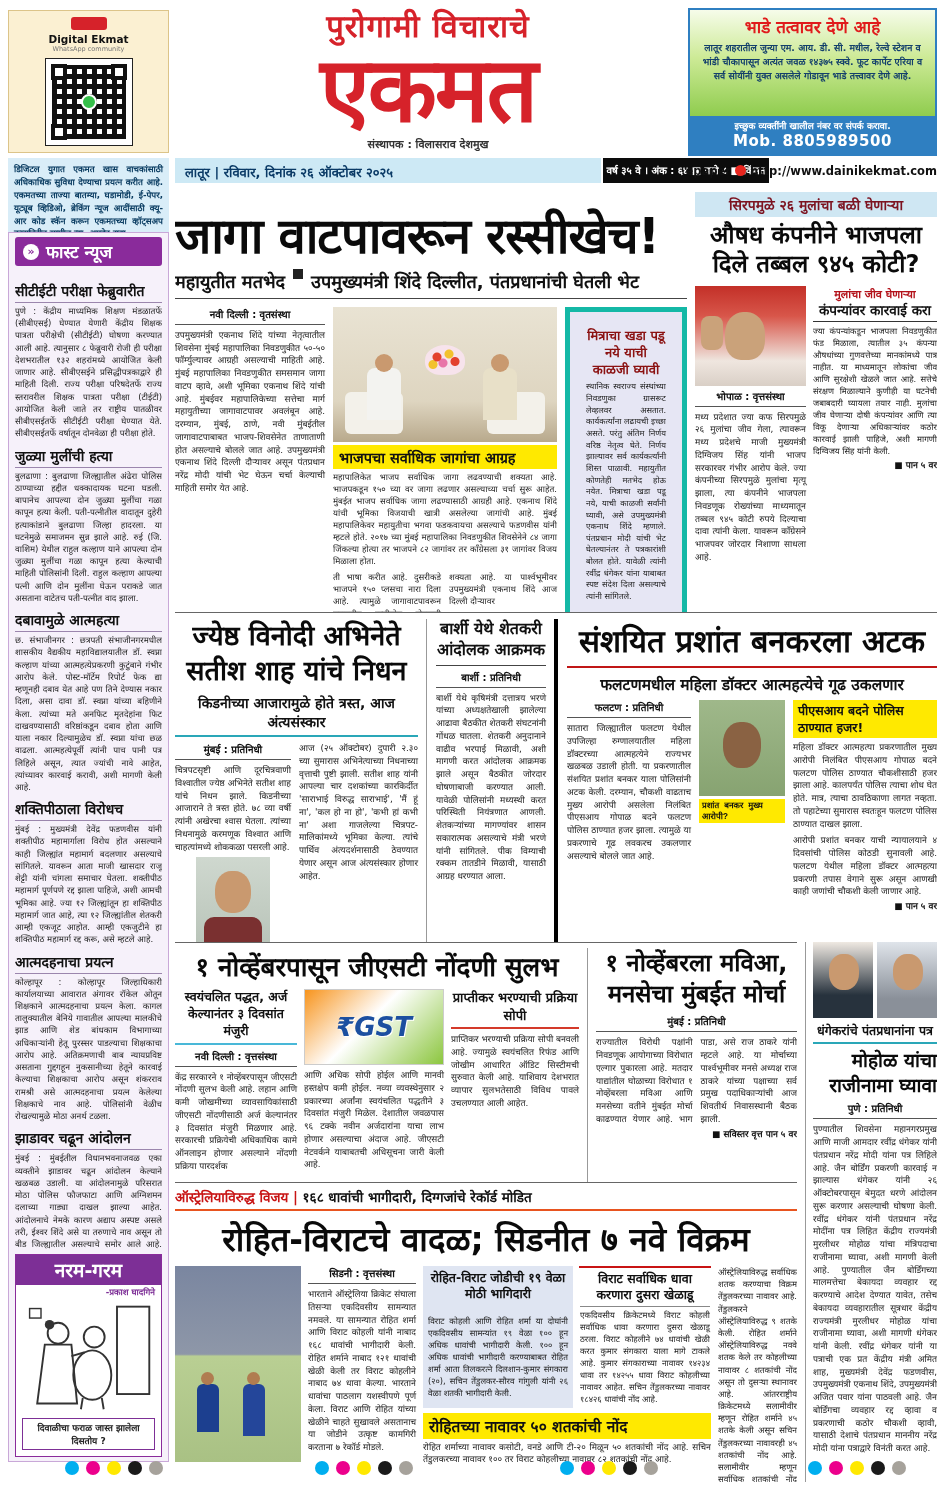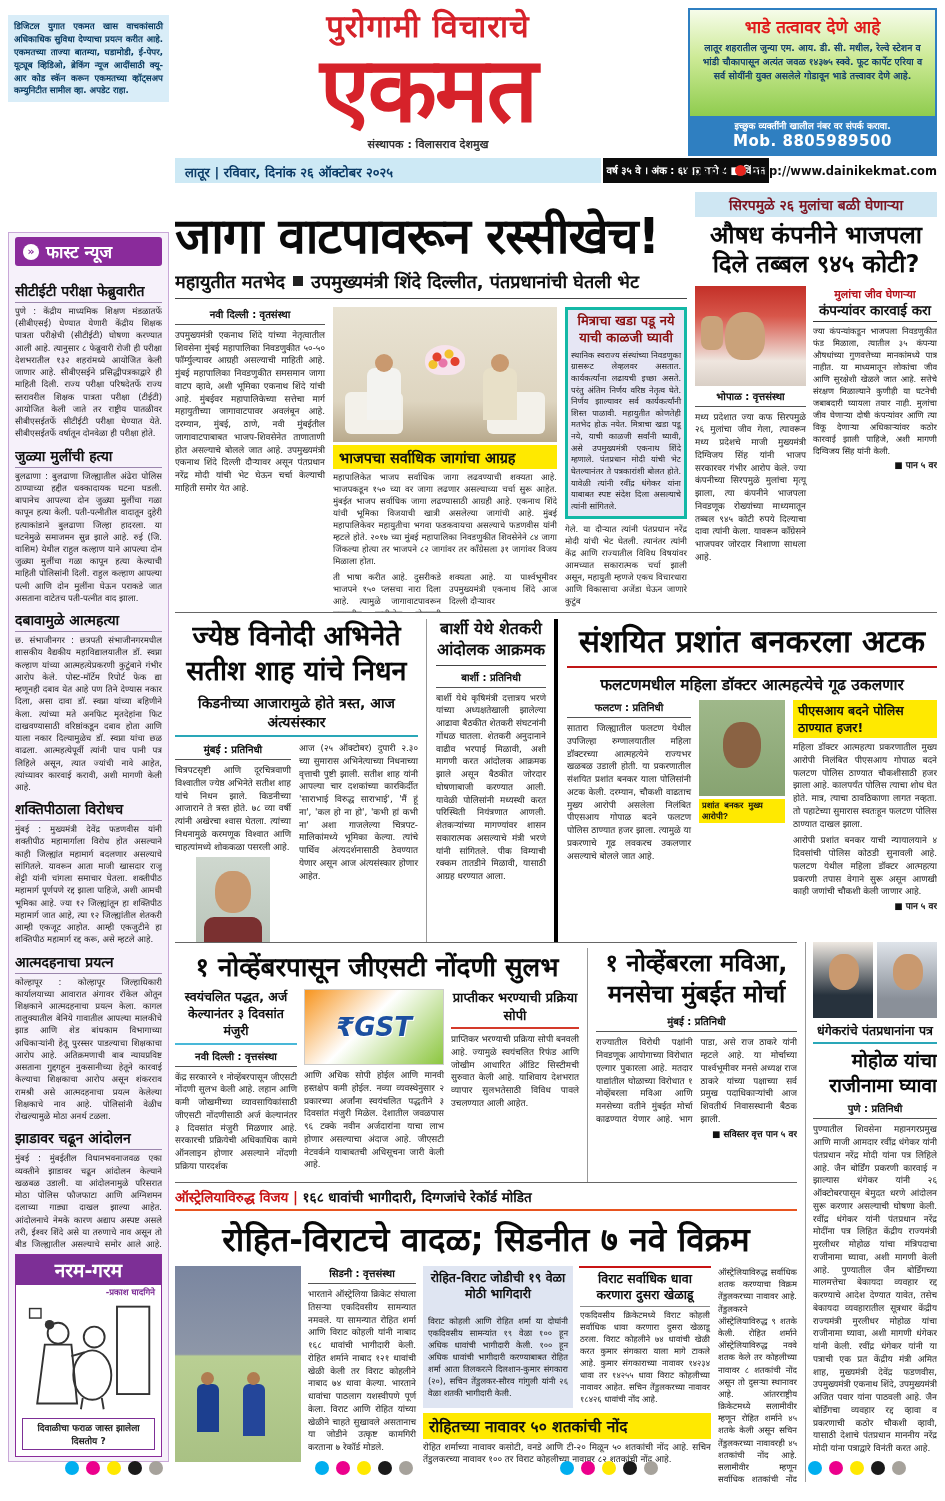--- a/index.html
+++ b/index.html
@@ -55,40 +55,40 @@
 
   
   .main { position:absolute; left:175px; top:192px; width:762px; }
   .byline { font-weight:900; font-size:10px; text-align:center; border-bottom:1px solid #555; padding-bottom:3px; margin-bottom:4px; color:#111; }
   .body-txt { font-size:8.8px; color:#1c1c1c; text-align:justify; line-height:1.45; }
   .page-ref { font-weight:900; font-size:8.8px; text-align:right; color:#111; margin-top:2px; }
 
   .lead-band { position:relative; height:420px; overflow:hidden; }
   .lead-left { position:absolute; left:0; top:16px; width:512px; }
   .lead-headline { font-size:49px; font-weight:900; color:#0a0a0a; white-space:nowrap; overflow:hidden; letter-spacing:-1px; line-height:1.18; }
-  .lead-subhead { font-size:18px; font-weight:900; border-bottom:1.5px solid #444; padding-bottom:5px; margin-top:3px; display:flex; gap:8px; align-items:center; white-space:nowrap; overflow:hidden; }
+  .lead-subhead { font-size:18px; font-weight:900; border-bottom:1.5px solid #444; padding-bottom:5px; margin-top:3px; display:flex; gap:8px; align-items:flex-start; white-space:nowrap; overflow:hidden; }
   .sq { width:10px; height:10px; background:#222; flex:0 0 auto; }
   .lead-cols { display:flex; gap:8px; margin-top:8px; }
   .lead-col1 { width:150px; flex:0 0 auto; }
   .lead-col2 { width:224px; flex:0 0 auto; }
   .lead-col3 { width:122px; flex:0 0 auto; }
   .lead-photo { position:relative; height:135px; background:linear-gradient(180deg,#e9e3d3 0%,#ded5c0 70%,#b8a98c 100%); overflow:hidden; }
   .sofa { position:absolute; bottom:8px; width:58px; height:42px; background:#f3f1ea; border-radius:6px; }
   .fig { position:absolute; width:34px; height:52px; border-radius:8px 8px 0 0; }
   .fig .head { position:absolute; left:50%; top:-14px; width:18px; height:18px; margin-left:-9px; background:#c9996f; border-radius:50%; }
   .bouquet { position:absolute; left:50%; top:38px; width:40px; height:30px; margin-left:-20px;
     background:radial-gradient(circle at 30% 40%, #e3412e 0 4px, transparent 5px),
                radial-gradient(circle at 60% 30%, #f2c22e 0 4px, transparent 5px),
                radial-gradient(circle at 45% 60%, #e874a8 0 4px, transparent 5px),
                radial-gradient(circle at 75% 55%, #e3412e 0 4px, transparent 5px),
                radial-gradient(circle at 20% 65%, #f2c22e 0 4px, transparent 5px), #f7e3ec; border-radius:50% 50% 40% 40%; }
   .ybox-title { background:#ffe900; font-weight:900; font-size:14.5px; padding:2px 6px; margin-top:3px; }
   .ybox-body { font-size:8.5px; text-align:justify; line-height:1.42; margin-top:2px; color:#1c1c1c; }
   .lead-body2 { font-size:8.5px; columns:2; column-gap:8px; margin-top:4px; text-align:justify; line-height:1.42; color:#1c1c1c; }
-  .side-box { background:#e6e6f4; border:3px solid #14b8a6; padding:3px; }
+  .side-box { background:#e6e6f4; border:5px solid #14b8a6; padding:16px; }
   .side-box-title { color:#8b1212; font-weight:900; font-size:13px; text-align:center; line-height:1.3; margin-bottom:3px; }
   .side-box-body { font-size:8.2px; text-align:justify; line-height:1.42; color:#222; }
   .side-body { font-size:8.5px; margin-top:4px; text-align:justify; line-height:1.42; }
 
   .drug { position:absolute; left:520px; top:0; width:242px; }
   .drug-kicker { background:#cfe7f3; color:#7c1320; font-weight:900; font-size:14px; text-align:center; padding:3px; }
   .drug-headline { font-size:24px; font-weight:900; line-height:1.22; text-align:center; margin:4px 0 6px; color:#0a0a0a; }
   .drug-row { display:flex; gap:7px; }
   .drug-left { width:111px; flex:0 0 auto; }
   .drug-photo { position:relative; height:100px; background:linear-gradient(180deg,#c33028 0%,#d8564a 30%,#efe6df 75%,#d9cfc6 100%); overflow:hidden; margin-bottom:3px; }
@@ -173,20 +173,32 @@
   .rg1{ left:65px; } .rg2{ left:315px; } .rg3{ left:560px; } .rg4{ left:808px; }
   .dot { width:14px; height:14px; border-radius:50%; }
   .dc{ background:#00aeef; } .dm{ background:#ec008c; } .dy{ background:#ffe800; } .dk{ background:#1a1a1a; } .dg{ background:#a6a29b; }
 </style>
 </head>
 <body>
 
 <div class="page">
 
   <div class="qr-area">
+    <div class="qr-card">
+      <div class="mini-logo"></div>
+      <div class="qr-brand">Digital Ekmat</div>
+      <div class="qr-sub">WhatsApp community</div>
+      <div class="qr-box">
+        <div class="qr-pat"></div>
+        <span class="qr-corner qr-c1"></span>
+        <span class="qr-corner qr-c2"></span>
+        <span class="qr-corner qr-c3"></span>
+        <span class="wa-dot"></span>
+      </div>
+    </div>
     <div class="qr-note">डिजिटल युगात एकमत खास वाचकांसाठी अधिकाधिक सुविधा देण्याचा प्रयत्न करीत आहे. एकमतच्या ताज्या बातम्या, घडामोडी, ई-पेपर, यूट्यूब व्हिडिओ, ब्रेकिंग न्यूज आदींसाठी क्यू-आर कोड स्कॅन करून एकमतच्या व्हॉट्सअप कम्युनिटीत सामील व्हा. अपडेट राहा.</div>
   </div>
 
   <div class="masthead">
     <div class="mast-tagline">पुरोगामी विचाराचे</div>
     <div class="mast-title">एकमत</div>
     <div class="mast-founder">संस्थापक : विलासराव देशमुख</div>
   </div>
 
   <div class="ad-box">

